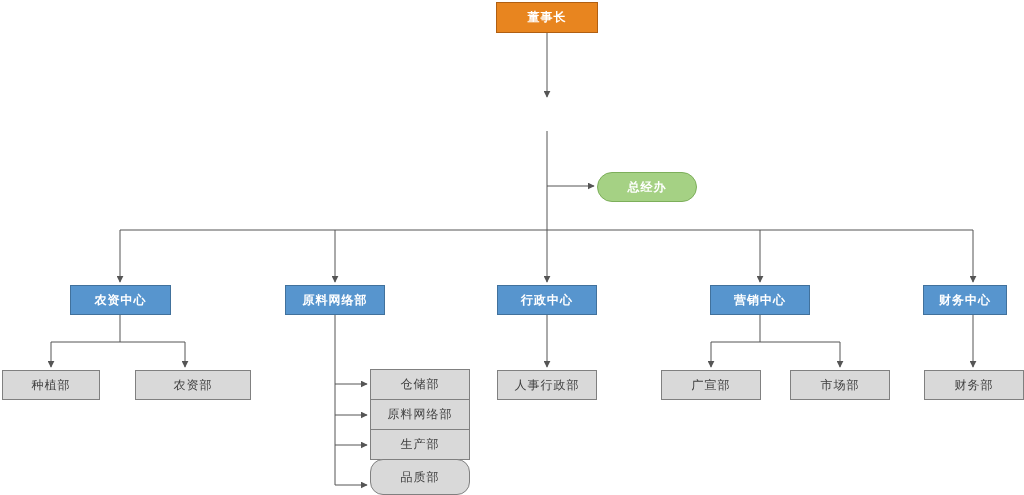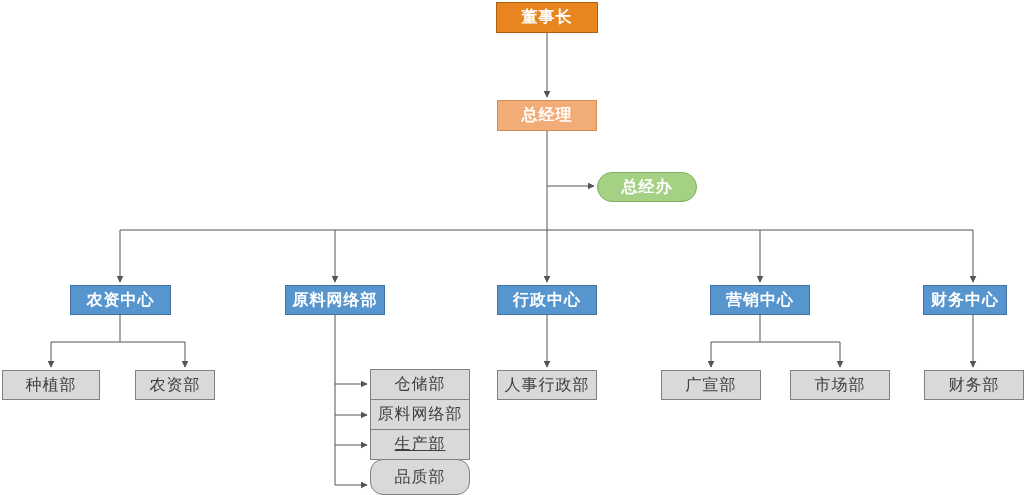--- a/index.html
+++ b/index.html
@@ -9,43 +9,43 @@
     background:#ffffff;
     font-family:"DejaVu Sans", sans-serif;
     overflow:hidden;
   }
   #wires{position:absolute;left:0;top:0;width:1024px;height:495px;}
   #wires path{stroke:var(--line,#555);stroke-width:1;fill:none;}
   #wires #arrowhead path{fill:var(--line,#555);stroke:none;}
   .node{
     position:absolute;box-sizing:border-box;
     display:flex;align-items:center;justify-content:center;
-    font-size:16px;letter-spacing:1px;text-align:center;
+    font-size:12px;letter-spacing:1px;text-align:center;
     white-space:nowrap;
   }
   .lvl-chairman{background:var(--chairman-fill,#E8851F);border:1px solid var(--chairman-border,#B05F12);color:var(--node-text,#fff);font-weight:bold;}
   .lvl-gm{background:var(--gm-fill,#F2AC77);border:1px solid var(--gm-border,#D58C50);color:var(--node-text,#fff);font-weight:bold;}
   .lvl-gmo{background:var(--gm-office-fill,#A5D184);border:1px solid var(--gm-office-border,#7DAF5B);color:var(--node-text,#fff);font-weight:bold;}
   .lvl-center{background:var(--center-fill,#5795CE);border:1px solid var(--center-border,#41719C);color:var(--node-text,#fff);font-weight:bold;}
   .lvl-dept{background:var(--dept-fill,#D9D9D9);border:1px solid var(--dept-border,#808080);color:var(--dept-text,#404040);}
 
   
   #n-chairman{left:496px;top:2px;width:102px;height:31px;}
   #n-gm{left:497px;top:100px;width:100px;height:31px;}
   #n-gmo{left:597px;top:172px;width:100px;height:30px;border-radius:15px;}
   #n-agri-center{left:70px;top:285px;width:101px;height:30px;}
   #n-prod-center{left:285px;top:285px;width:100px;height:30px;}
   #n-admin-center{left:497px;top:285px;width:100px;height:30px;}
   #n-mkt-center{left:710px;top:285px;width:100px;height:30px;}
   #n-fin-center{left:923px;top:285px;width:84px;height:30px;}
   #n-planting{left:2px;top:370px;width:98px;height:30px;}
-  #n-agri-dept{left:135px;top:370px;width:80px;height:30px;}
+  #n-agri-dept{left:135px;top:370px;width:116px;height:30px;}
   #n-warehouse{left:370px;top:369px;width:100px;height:31px;}
   #n-raw{left:370px;top:399px;width:100px;height:31px;}
-  #n-prod-dept{left:370px;top:429px;width:100px;height:31px;text-decoration:underline;}
+  #n-prod-dept{left:370px;top:429px;width:100px;height:31px;}
   #n-quality{left:370px;top:459px;width:100px;height:36px;border-radius:13px;}
   #n-hr{left:497px;top:370px;width:100px;height:30px;}
   #n-adv{left:661px;top:370px;width:100px;height:30px;}
   #n-market{left:790px;top:370px;width:100px;height:30px;}
   #n-fin-dept{left:924px;top:370px;width:100px;height:30px;}
 </style>
 </head>
 <body>
 
 <div id="stage">
@@ -84,21 +84,20 @@
     <path d="M547,315 V367" marker-end="url(#arrowhead)"></path>
 
     <path d="M760,315 V342 M711,342 H840"></path>
     <path d="M711,342 V367" marker-end="url(#arrowhead)"></path>
     <path d="M840,342 V367" marker-end="url(#arrowhead)"></path>
 
     <path d="M973,315 V367" marker-end="url(#arrowhead)"></path>
   </svg>
 
   <div id="n-chairman" class="node lvl-chairman">董事长</div>
-  <div id="n-gm" class="node lvl-gm">总经理</div>
   <div id="n-gmo" class="node lvl-gmo">总经办</div>
 
   <div id="n-agri-center" class="node lvl-center">农资中心</div>
   <div id="n-prod-center" class="node lvl-center">原料网络部</div>
   <div id="n-mkt-center" class="node lvl-center">营销中心</div>
   <div id="n-admin-center" class="node lvl-center">行政中心</div>
   <div id="n-fin-center" class="node lvl-center">财务中心</div>
 
   <div id="n-planting" class="node lvl-dept">种植部</div>
   <div id="n-agri-dept" class="node lvl-dept">农资部</div>

